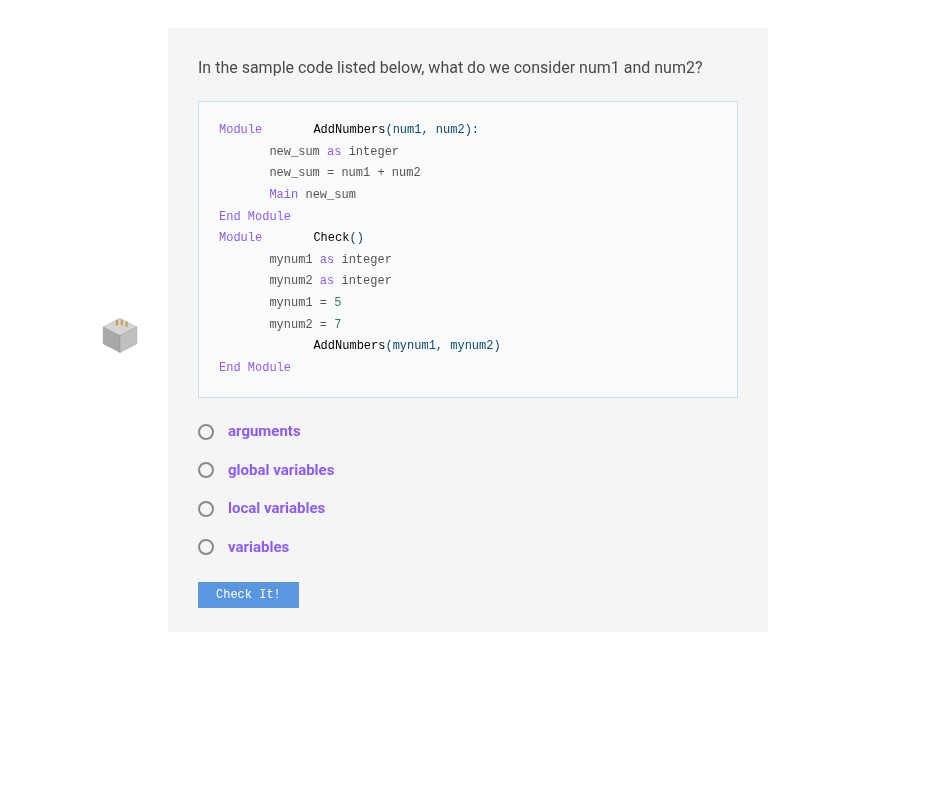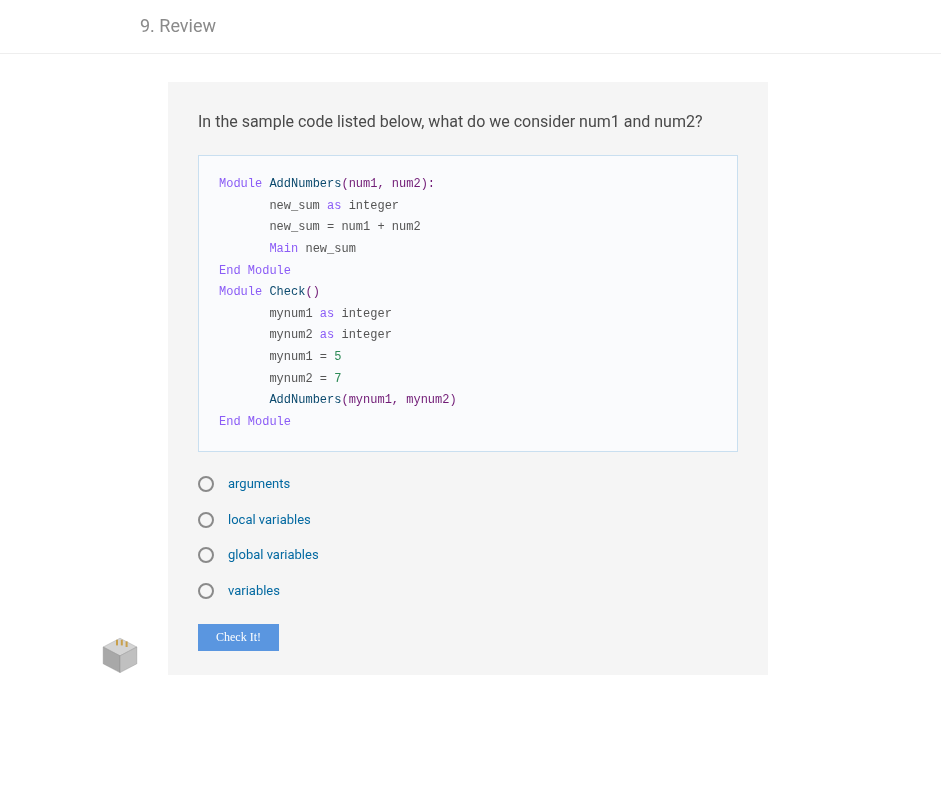--- a/index.html
+++ b/index.html
@@ -16,21 +16,21 @@
   }
   .section-header {
     padding: 12px 0 14px 140px;
     border-bottom: 1px solid #eee;
     color: #8a8a8a;
     font-size: 18px;
     font-weight: 400;
   }
   .question-wrap {
     display: flex;
-    align-items: flex-end;
+    align-items: center;
     padding: 28px 0 0 100px;
     margin-bottom: 80px;
   }
   .cube-icon {
     flex: 0 0 40px;
     width: 40px;
     height: 40px;
     margin-right: 28px;
     margin-top: 10px;
   }
@@ -51,22 +51,22 @@
     padding: 18px 20px;
     font-family: Consolas, Monaco, "Courier New", monospace;
     font-size: 12px;
     line-height: 1.8;
     white-space: pre;
     color: #555;
     margin-bottom: 22px;
     overflow-x: auto;
   }
   .code-block .kw { color: #8b5cf6; }
-  .code-block .fn { color: #0c4a6e; }
-  .code-block .pn { color: #701a75; }
+  .code-block .fn { color: #000000; margin-left: 44px; }
+  .code-block .pn { color: #0c4a6e; }
   .code-block .num { color: #2e8b57; }
   .options {
     display: flex;
     flex-direction: column;
     gap: 16px;
     margin-bottom: 24px;
   }
   .option {
     display: flex;
     align-items: center;
@@ -74,41 +74,39 @@
     cursor: pointer;
   }
   .radio {
     width: 16px;
     height: 16px;
     border: 2px solid #8a8a8a;
     border-radius: 50%;
     flex: 0 0 16px;
   }
   .option-label {
-    color: #0369a1;
-    font-size: 13px;
+    color: #8b5cf6;
+    font-size: 15px;
+    font-weight: bold;
   }
   .check-btn {
     background: #5a96e0;
     color: #fff;
     border: none;
     padding: 6px 18px;
     font-size: 12px;
     cursor: pointer;
-    font-family: Liberation Serif, serif;
+    font-family: Liberation Mono, monospace;
   }
 </style>
 </head>
 <body>
 
 <div class="page">
 
-  <div class="section-header">
-    <span>9. Review</span>
-  </div>
 
   <div class="question-wrap">
     <div class="cube-icon">
       <svg viewBox="0 0 100 100">
         <polygon points="50,8 92,30 50,52 8,30" fill="#d4d4d4" stroke="#999" stroke-width="1"></polygon>
         <polygon points="8,30 50,52 50,94 8,72" fill="#a8a8a8" stroke="#888" stroke-width="1"></polygon>
         <polygon points="92,30 50,52 50,94 92,72" fill="#c0c0c0" stroke="#888" stroke-width="1"></polygon>
         <rect x="40" y="12" width="5" height="14" fill="#c9a04a"></rect>
         <rect x="52" y="12" width="5" height="14" fill="#c9a04a"></rect>
         <rect x="64" y="16" width="5" height="14" fill="#c9a04a"></rect>
@@ -131,25 +129,25 @@
 <span>       </span><span class="fn">AddNumbers</span><span class="pn">(mynum1, mynum2)</span>
 <span class="kw">End Module</span></div>
 
       <div class="options">
         <div class="option">
           <span class="radio"></span>
           <span class="option-label">arguments</span>
         </div>
         <div class="option">
           <span class="radio"></span>
-          <span class="option-label">local variables</span>
+          <span class="option-label">global variables</span>
         </div>
         <div class="option">
           <span class="radio"></span>
-          <span class="option-label">global variables</span>
+          <span class="option-label">local variables</span>
         </div>
         <div class="option">
           <span class="radio"></span>
           <span class="option-label">variables</span>
         </div>
       </div>
 
       <button class="check-btn">Check It!</button>
     </div>
   </div>

